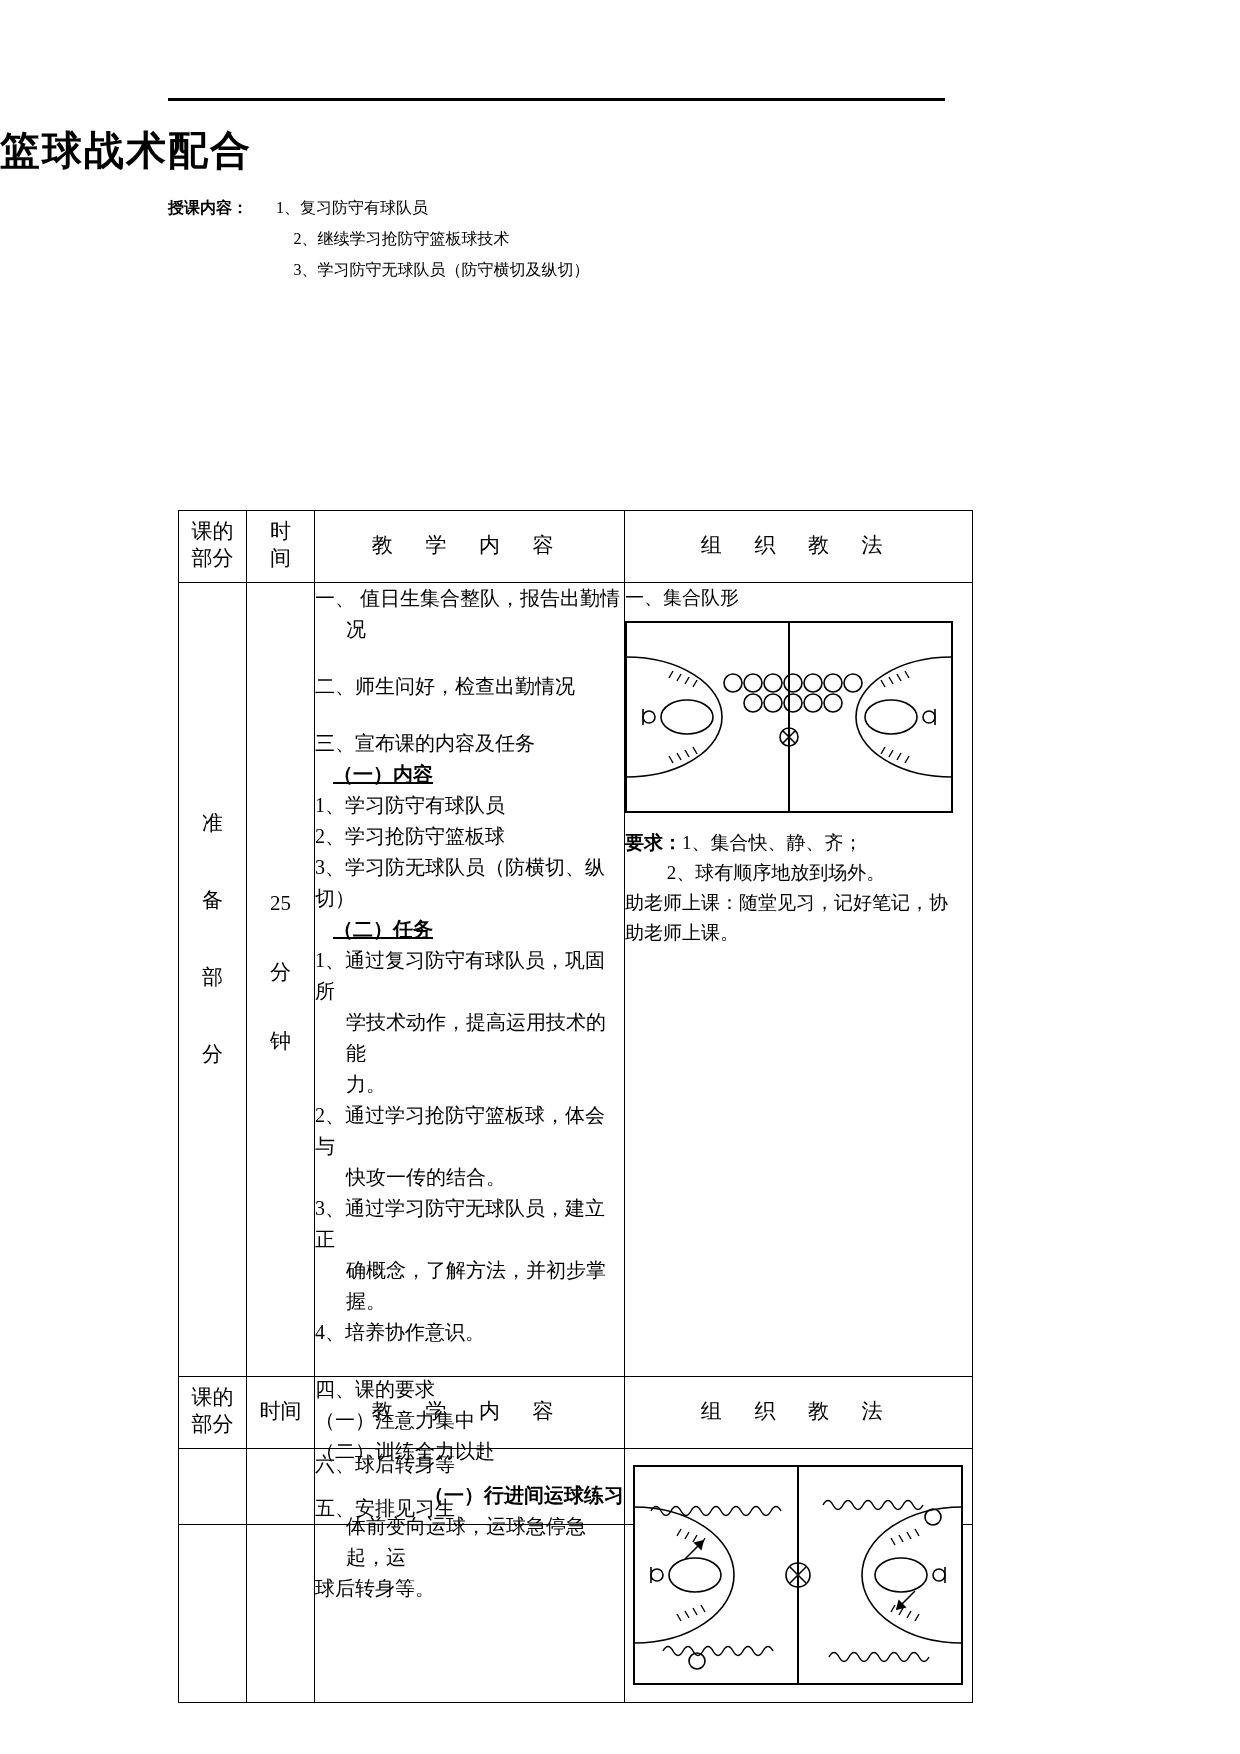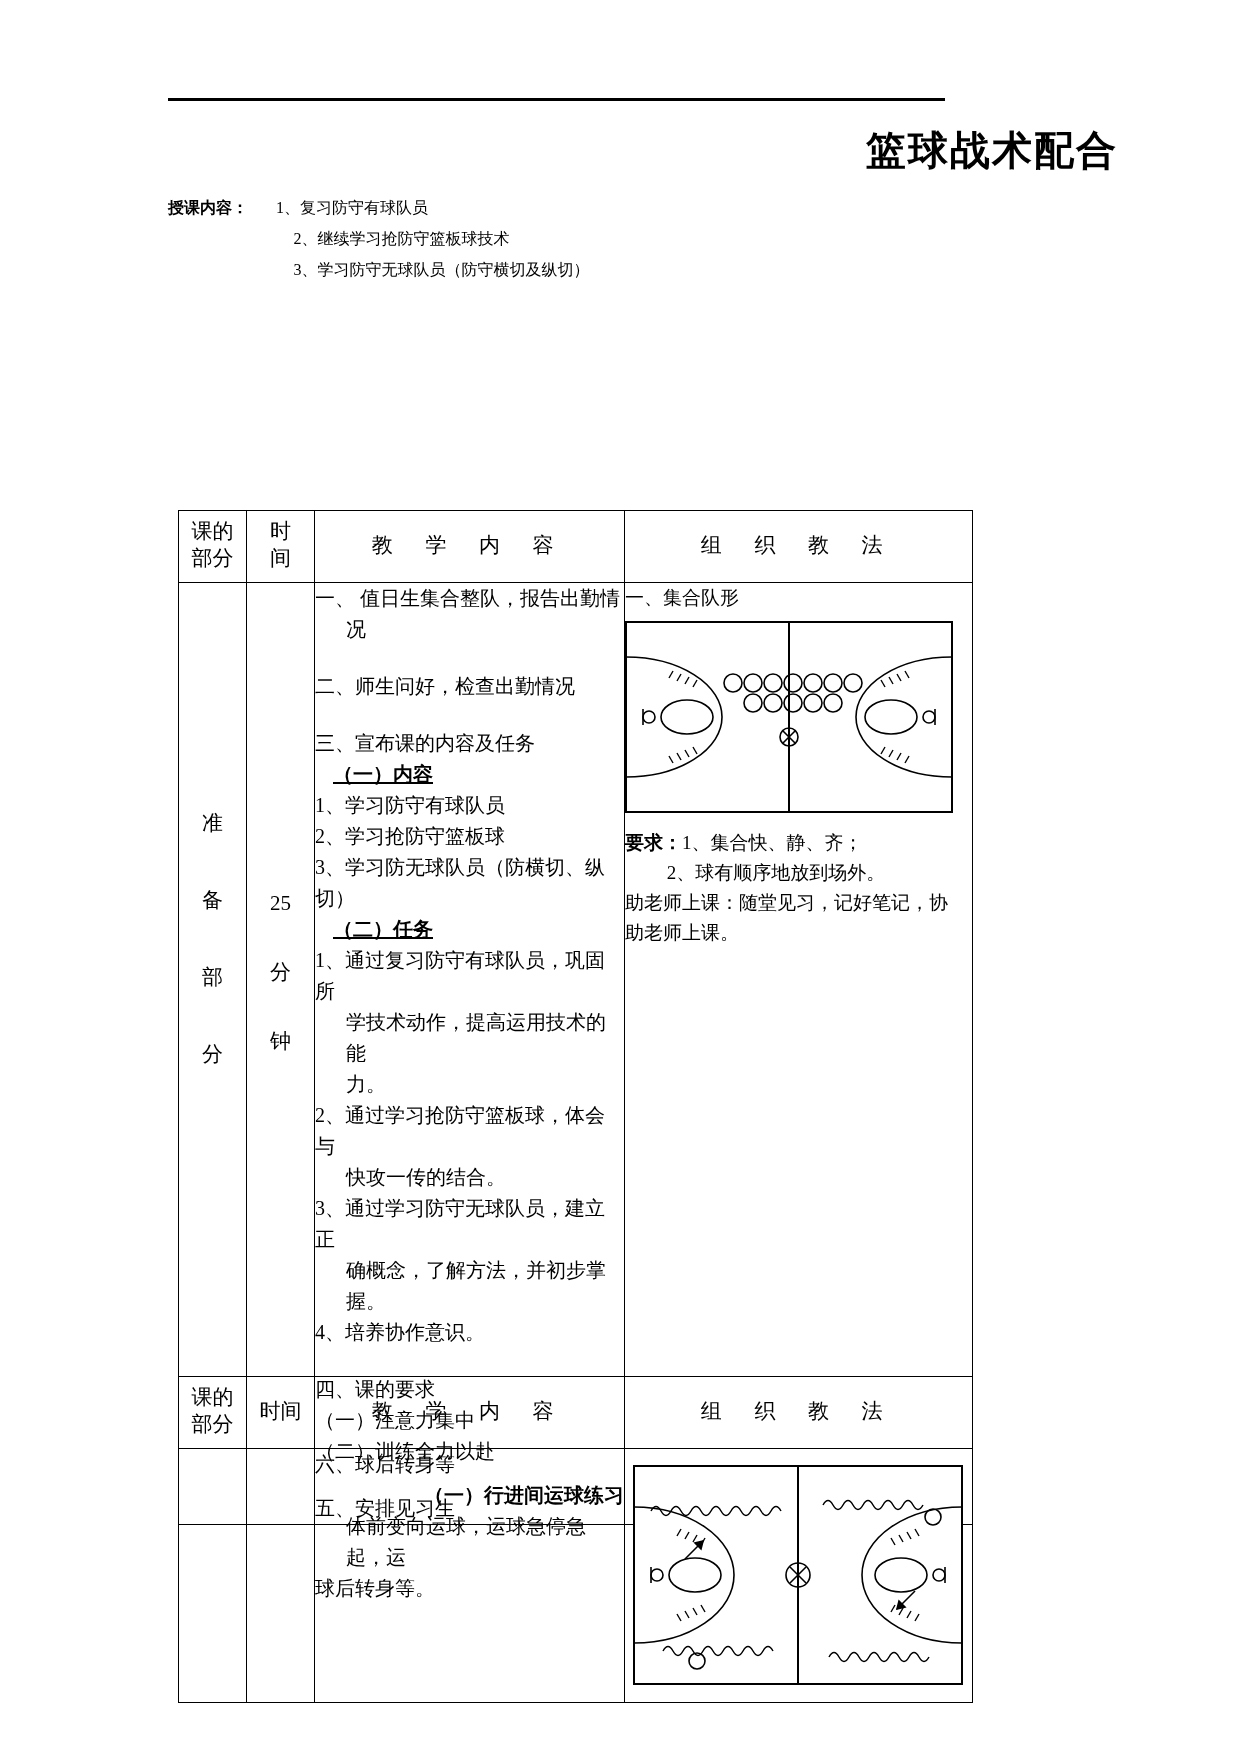--- a/index.html
+++ b/index.html
@@ -31,21 +31,21 @@
     height: 0;
     border-top: 3px solid #000;
   }
 
   
   .doc-title {
     position: absolute;
     left: 0;
     top: 128px;
     width: 1118px;
-    text-align: right;
+    text-align: left;
     font-size: 40px;
     font-weight: bold;
     letter-spacing: 2px;
     line-height: 1.15;
   }
 
   
   .intro {
     position: absolute;
     left: 168px;

